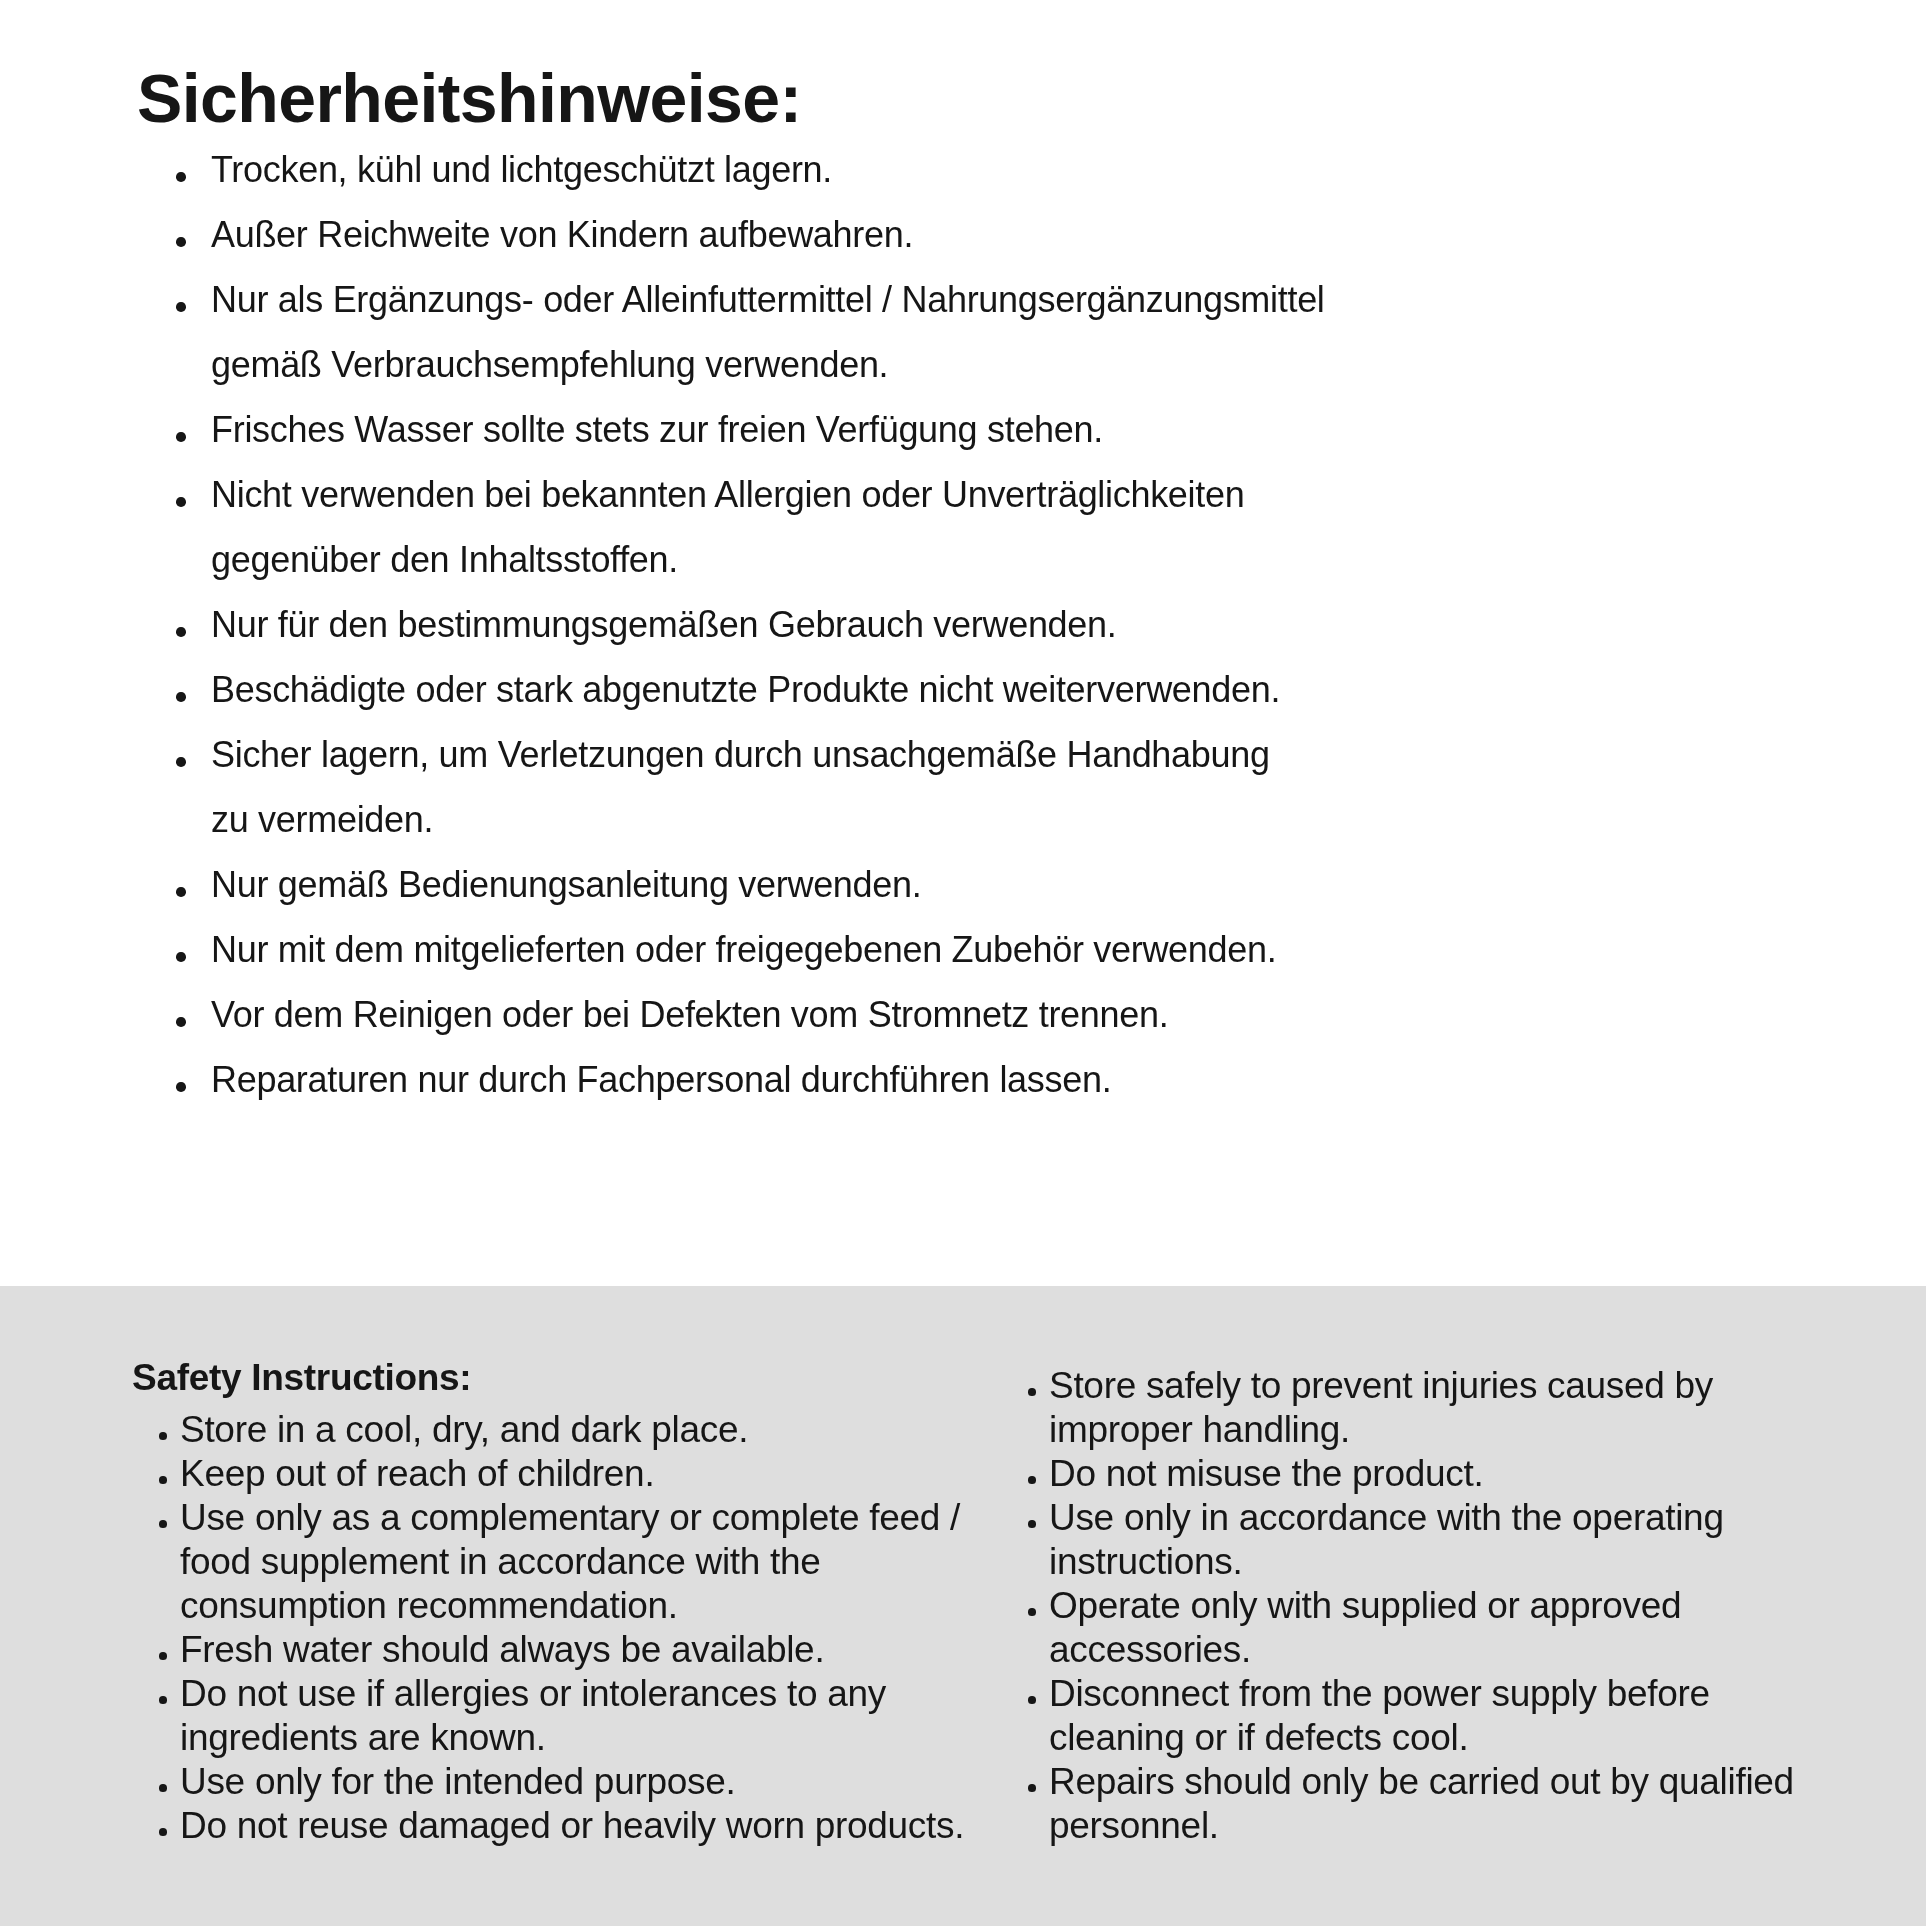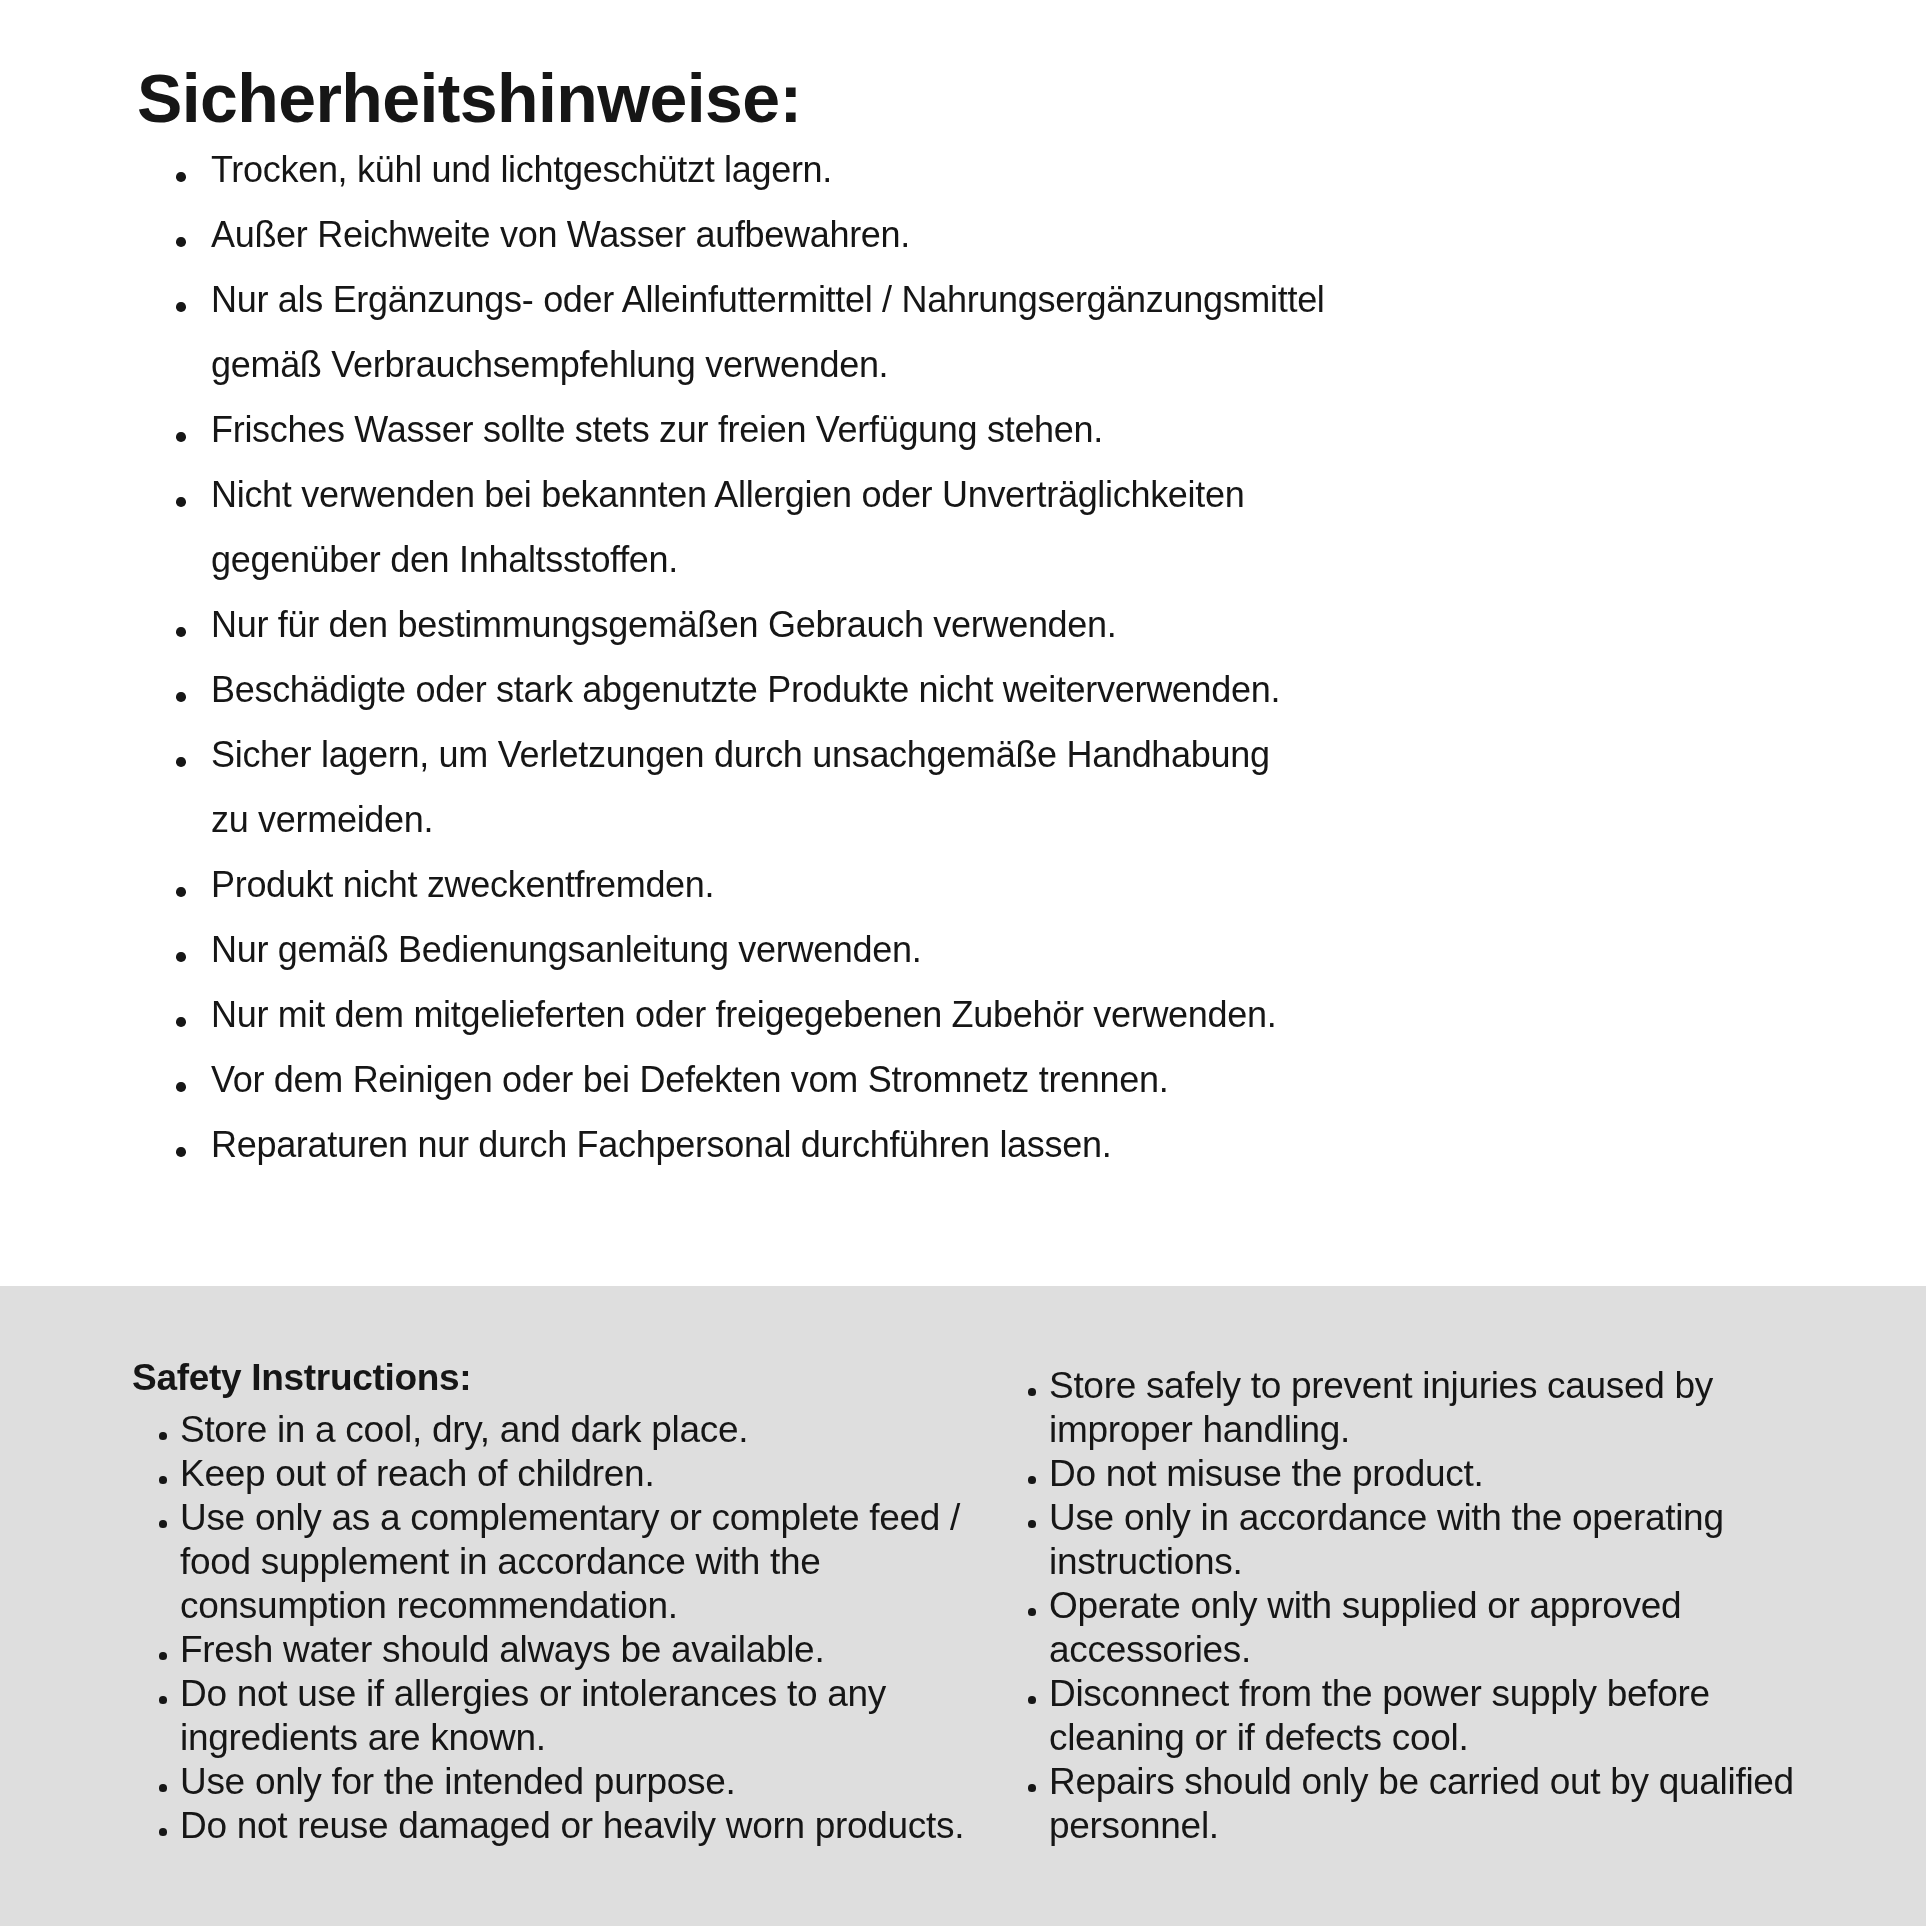--- a/index.html
+++ b/index.html
@@ -121,21 +121,21 @@
       <div class="li">
         <span class="bullet"></span>
         <div>
           <div class="txt-line">Trocken, kühl und lichtgeschützt lagern.</div>
         </div>
       </div>
 
       <div class="li">
         <span class="bullet"></span>
         <div>
-          <div class="txt-line">Außer Reichweite von Wasser aufbewahren.</div>
+          <div class="txt-line">Außer Reichweite von Kindern aufbewahren.</div>
         </div>
       </div>
 
       <div class="li">
         <span class="bullet"></span>
         <div>
           <div class="txt-line">Nur als Ergänzungs- oder Alleinfuttermittel / Nahrungsergänzungsmittel</div>
           <div class="txt-line">gemäß Verbrauchsempfehlung verwenden.</div>
         </div>
       </div>
@@ -170,26 +170,20 @@
       </div>
 
       <div class="li">
         <span class="bullet"></span>
         <div>
           <div class="txt-line">Sicher lagern, um Verletzungen durch unsachgemäße Handhabung</div>
           <div class="txt-line">zu vermeiden.</div>
         </div>
       </div>
 
-      <div class="li">
-        <span class="bullet"></span>
-        <div>
-          <div class="txt-line">Produkt nicht zweckentfremden.</div>
-        </div>
-      </div>
 
       <div class="li">
         <span class="bullet"></span>
         <div>
           <div class="txt-line">Nur gemäß Bedienungsanleitung verwenden.</div>
         </div>
       </div>
 
       <div class="li">
         <span class="bullet"></span>

